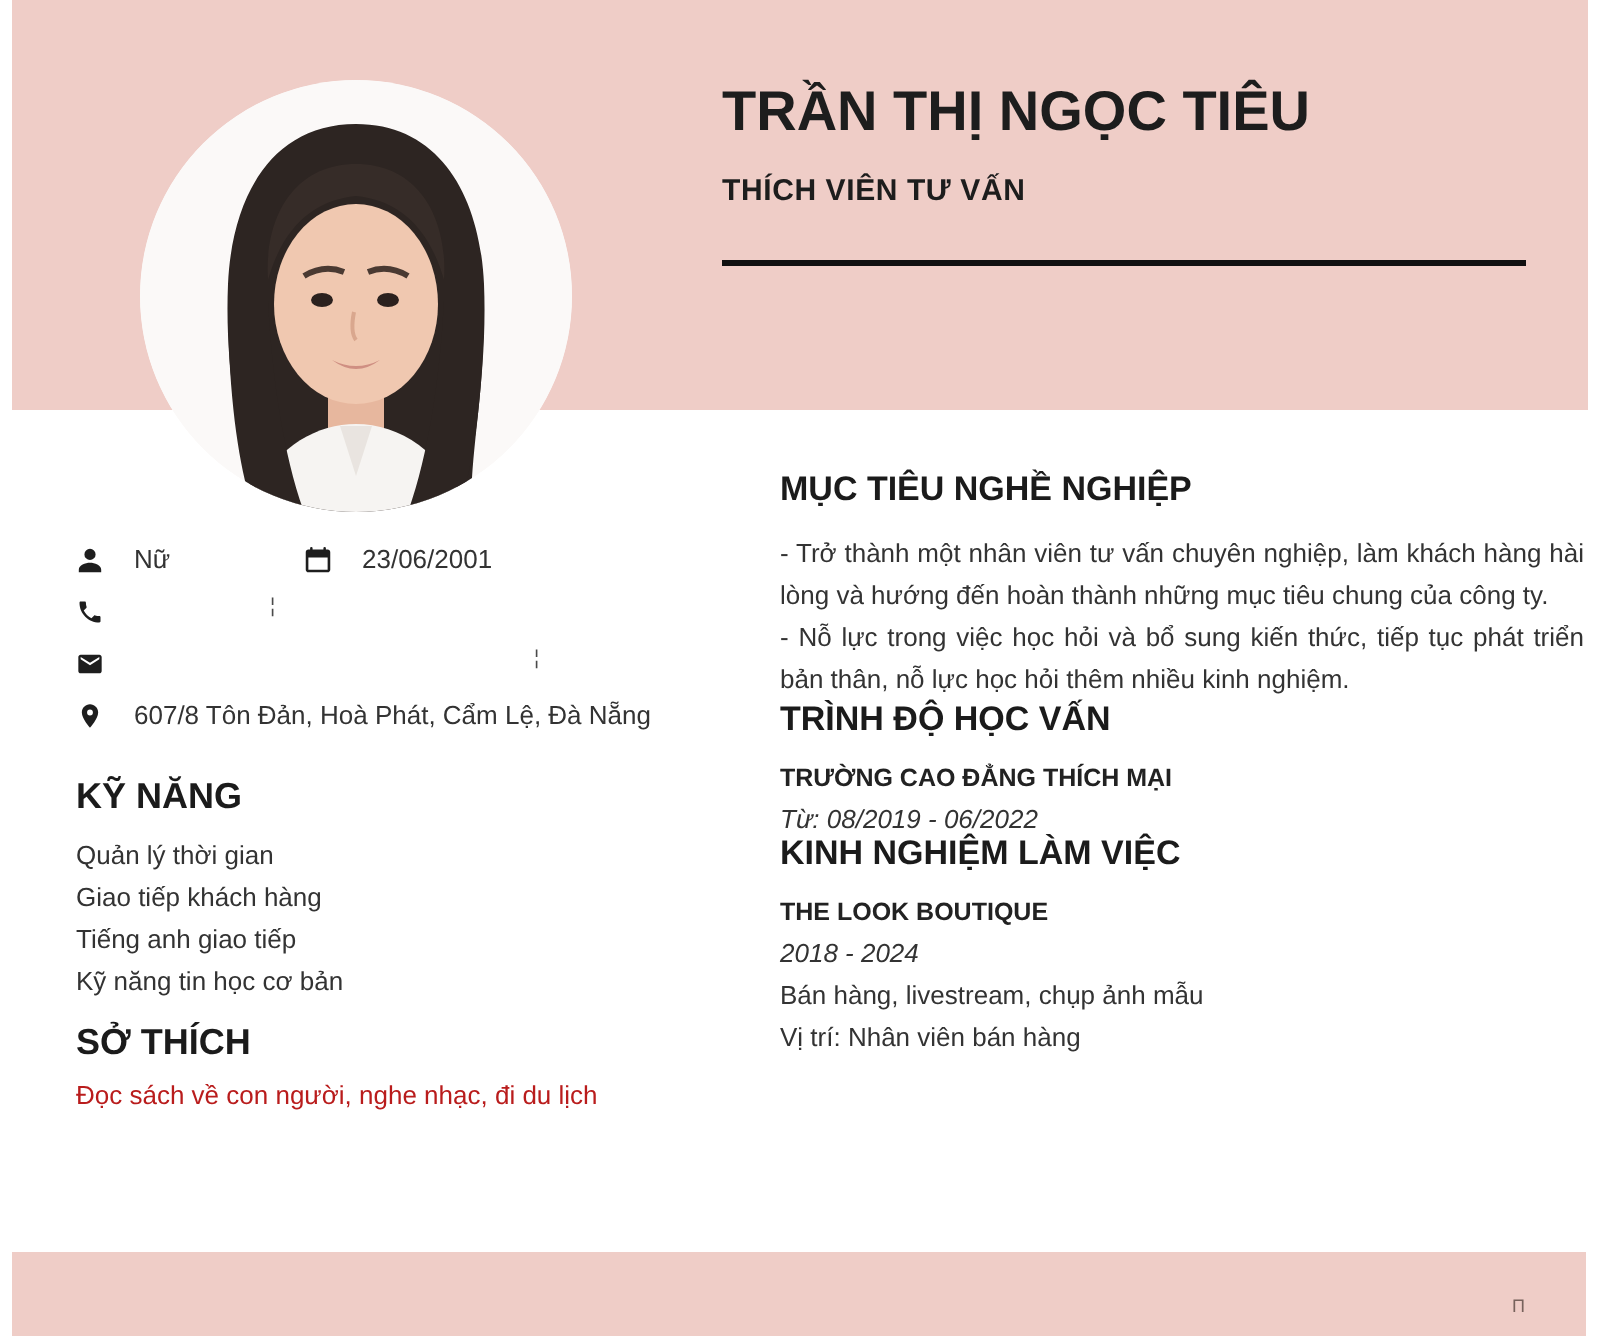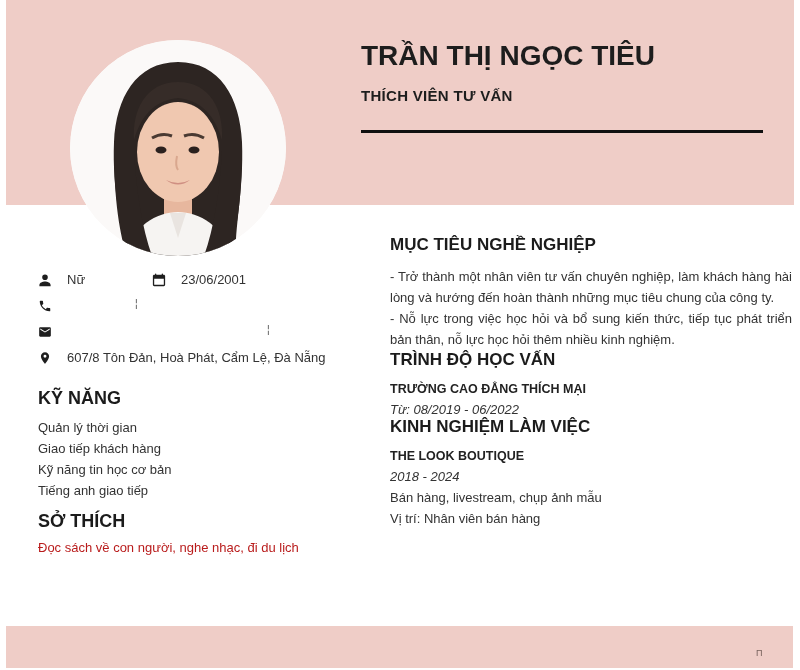--- a/index.html
+++ b/index.html
@@ -120,22 +120,22 @@
           </svg>
       </span>
       <span class="val">607/8 Tôn Đản, Hoà Phát, Cẩm Lệ, Đà Nẵng</span>
     </div>
   </div>
 
   <div id="skills-h" class="sec-h left-h">KỸ NĂNG</div>
   <ul class="skills">
     <li>Quản lý thời gian</li>
     <li>Giao tiếp khách hàng</li>
+    <li>Tiếng anh giao tiếp</li>
     <li>Kỹ năng tin học cơ bản</li>
-    <li>Tiếng anh giao tiếp</li>
   </ul>
 
   <div id="hobbies-h" class="sec-h left-h">SỞ THÍCH</div>
   <div class="hobby">Đọc sách về con người, nghe nhạc, đi du lịch</div>
 
   <div class="right">
     <h3 class="sec-h">MỤC TIÊU NGHỀ NGHIỆP</h3>
     <div class="objective">
       <p>- Trở thành một nhân viên tư vấn chuyên nghiệp, làm khách hàng hài lòng và hướng đến hoàn thành những mục tiêu chung của công ty.</p>
       <p>- Nỗ lực trong việc học hỏi và bổ sung kiến thức, tiếp tục phát triển bản thân, nỗ lực học hỏi thêm nhiều kinh nghiệm.</p>

